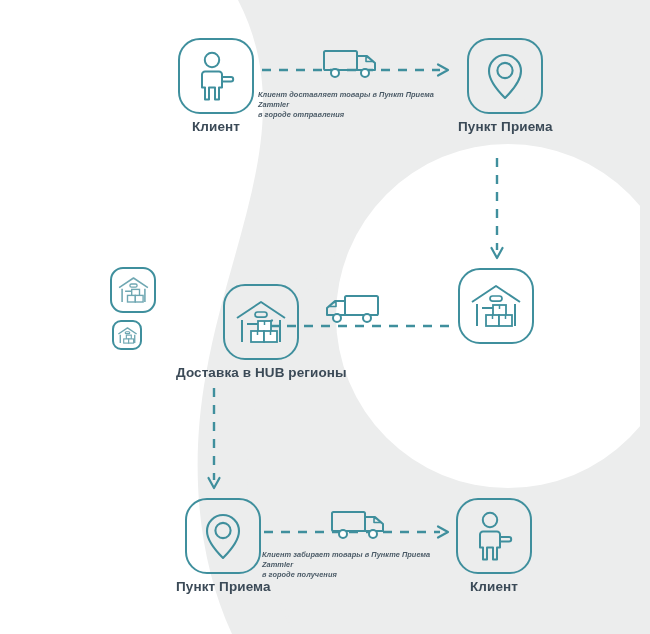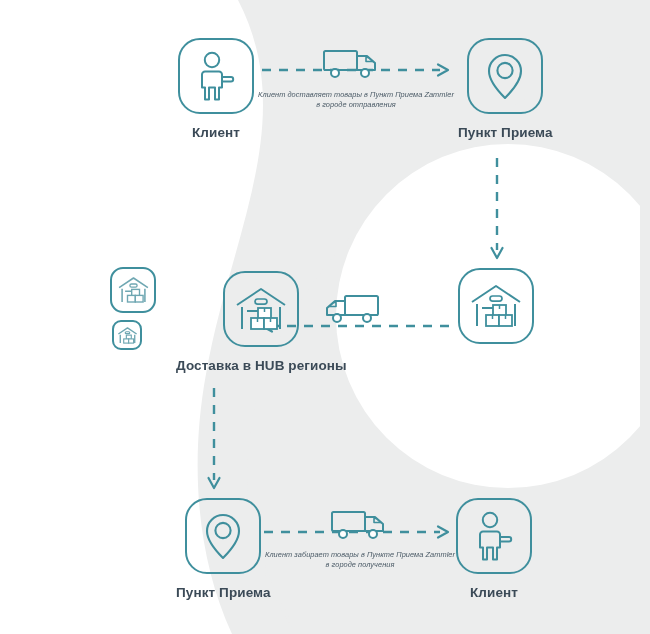--- a/index.html
+++ b/index.html
@@ -19,41 +19,41 @@
   .node{position:absolute;display:flex;flex-direction:column;align-items:center;}
   .tile{
     box-sizing:border-box;
     border:2px solid #3f8f9d;
     border-radius:22px;
     background:transparent;
     display:flex;align-items:center;justify-content:center;
   }
   .tile.main{width:76px;height:76px;}
   .node-label{
-    margin-top:11px;
+    margin-top:5px;
     font-size:13.5px;
     font-weight:700;
     color:#3b4a57;
     white-space:nowrap;
     letter-spacing:.1px;
   }
 
   
   .cluster{position:absolute;}
   .tile.mid{width:46px;height:46px;border-radius:13px;border-width:2px;}
   .tile.small{width:30px;height:30px;border-radius:9px;border-width:2px;}
 
   .edge{position:absolute;}
   .edge-caption{
     position:absolute;
     font-size:7.4px;
     font-style:italic;
-    font-weight:400;
+    font-weight:700;
     color:#4a5a66;
-    text-align:center;
+    text-align:left;
     line-height:1.35;
     white-space:pre-line;
     letter-spacing:.05px;
   }
   .truck{position:absolute;}
 </style>
 </head>
 <body>
 
 <div id="stage">
@@ -191,21 +191,21 @@
         <rect x="21" y="15" width="12" height="5.2" rx="2.6" fill="none" stroke="#6fa7b2" stroke-width="3"></rect>
         <path d="M8 23 v22" fill="none" stroke="#6fa7b2" stroke-width="3.6"></path>
         <path d="M46 23 v22" fill="none" stroke="#6fa7b2" stroke-width="3.6"></path>
         <rect x="24" y="24" width="13" height="11" fill="#ffffff" stroke="#6fa7b2" stroke-width="3"></rect>
         <rect x="17" y="34" width="13" height="11" fill="#ffffff" stroke="#6fa7b2" stroke-width="3"></rect>
         <rect x="30" y="34" width="13" height="11" fill="#ffffff" stroke="#6fa7b2" stroke-width="3"></rect>
       </svg>
     </div>
   </div>
 
-  <div class="node" style="left:176px;top:271px;">
+  <div class="node" style="left:176px;top:284px;">
     <div class="tile main">
       <svg width="54" height="50" viewBox="0 0 54 50">
         <path d="M3 21 L27 5 L51 21" fill="none" stroke="#3f8f9d" stroke-width="2" stroke-linejoin="round"></path>
         <rect x="21" y="15" width="12" height="5.2" rx="2.6" fill="none" stroke="#3f8f9d" stroke-width="1.7"></rect>
         <path d="M8 23 v22" fill="none" stroke="#3f8f9d" stroke-width="2"></path>
         <path d="M46 23 v22" fill="none" stroke="#3f8f9d" stroke-width="2"></path>
         <path d="M13 27 h13 v8" fill="none" stroke="#3f8f9d" stroke-width="1.8" stroke-linejoin="round"></path>
         <rect x="24" y="24" width="13" height="11" fill="#ffffff" stroke="#3f8f9d" stroke-width="1.8"></rect>
         <line x1="30.5" y1="24" x2="30.5" y2="28" stroke="#3f8f9d" stroke-width="1.5"></line>
         <rect x="17" y="34" width="13" height="11" fill="#ffffff" stroke="#3f8f9d" stroke-width="1.8"></rect>

